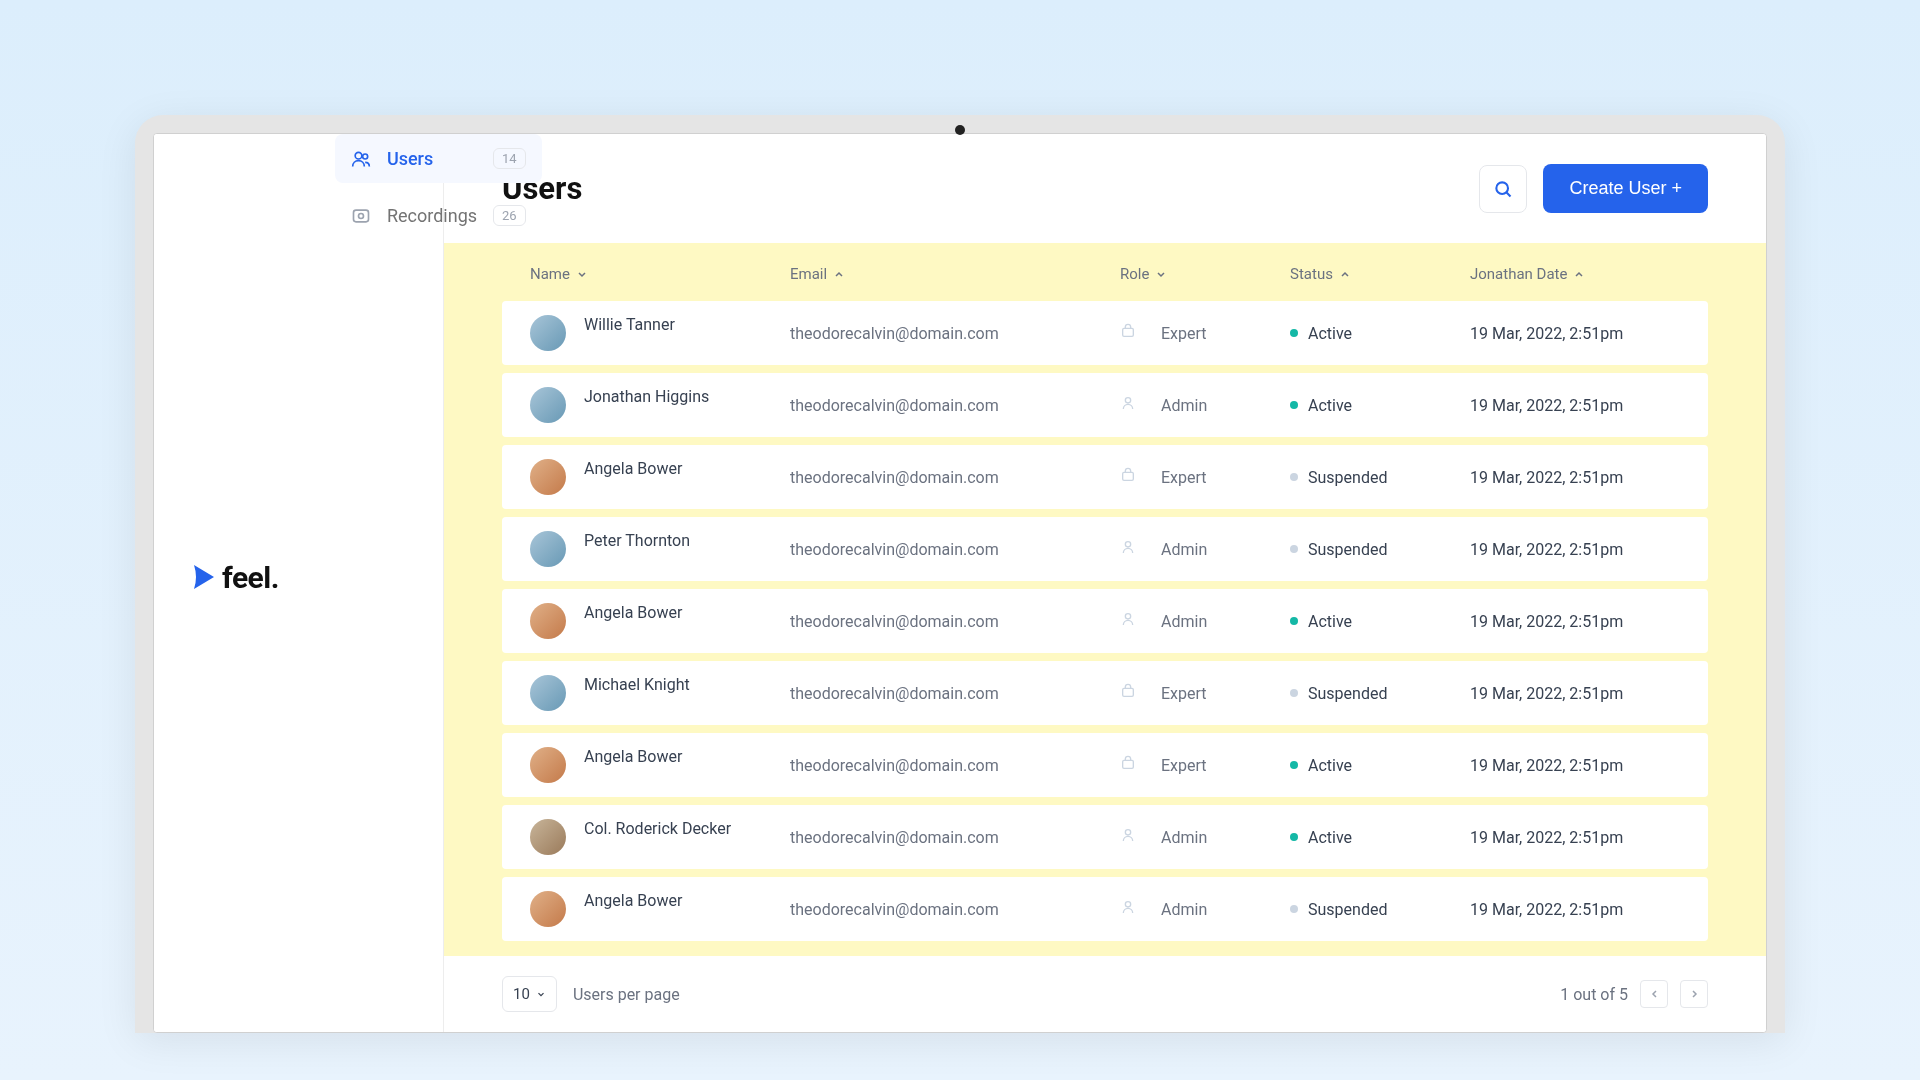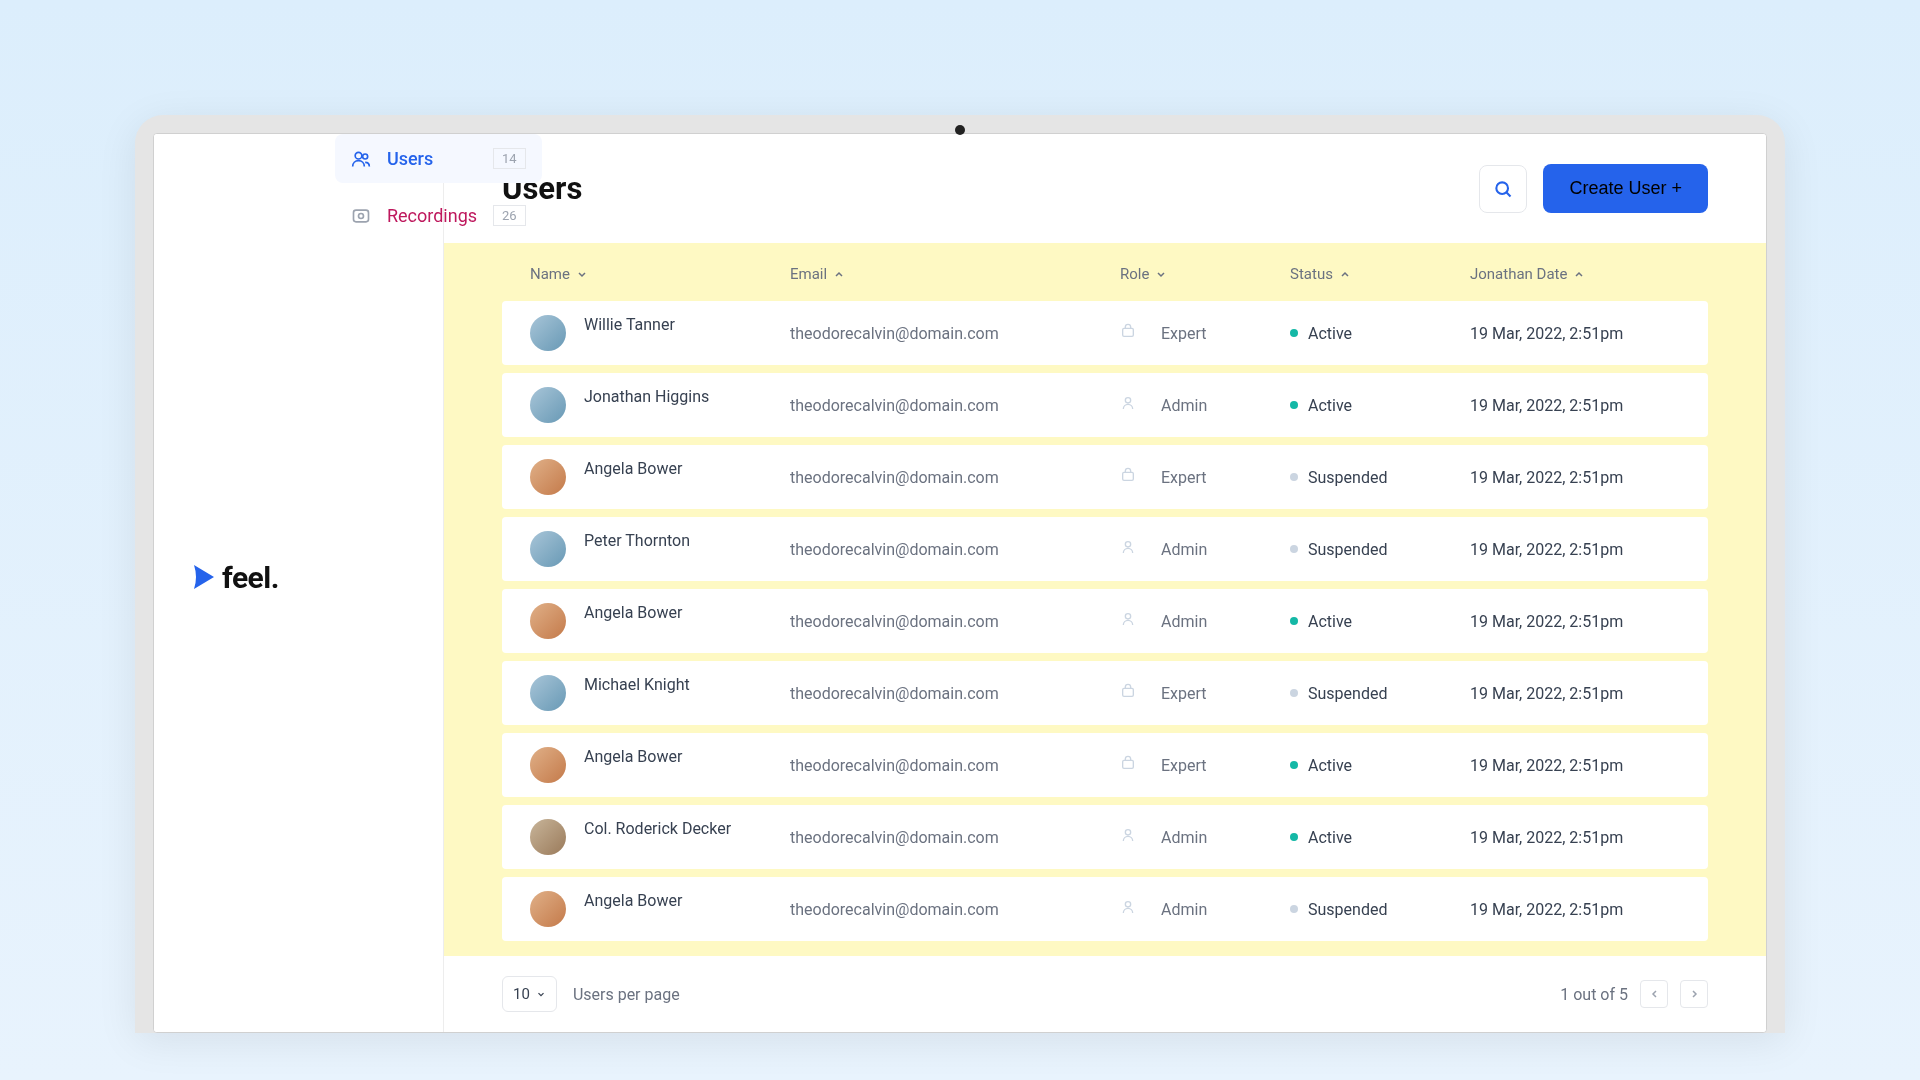--- a/index.html
+++ b/index.html
@@ -74,26 +74,26 @@
   padding: 14px 16px;
   border-radius: 8px;
   cursor: pointer;
   margin-bottom: 8px;
   position: relative;
 }
 .nav-item.active { background: #f5f8ff; }
 .nav-item.active .nav-label { color: #2563eb; font-weight: 500; }
 .nav-item.active .nav-icon { color: #2563eb; }
 .nav-icon { width: 20px; height: 20px; color: #9ca3af; flex-shrink: 0; }
-.nav-label { font-size: 18px; color: #be185d; flex: 1; }
+.nav-label { font-size: 18px; color: #737373; flex: 1; }
 .nav-badge {
   font-size: 13px;
   color: #9ca3af;
   border: 1px solid #e5e7eb;
-  border-radius: 0;
+  border-radius: 6px;
   padding: 2px 8px;
   min-width: 26px;
   text-align: center;
 }
 .sidebar-footer {
   border-top: 1px solid #ededed;
   padding: 32px 24px;
   display: flex;
   align-items: center;
   gap: 14px;
@@ -122,21 +122,21 @@
   border-radius: 8px;
   background: #fff;
   display: flex;
   align-items: center;
   justify-content: center;
   cursor: pointer;
   color: #2563eb;
 }
 .create-btn {
   background: #2563eb;
-  color: #000000;
+  color: #ffffff;
   border: none;
   border-radius: 8px;
   padding: 14px 26px;
   font-size: 18px;
   font-weight: 500;
   cursor: pointer;
 }
 .table-area {
   flex: 1;
   background: #fef9c3;

